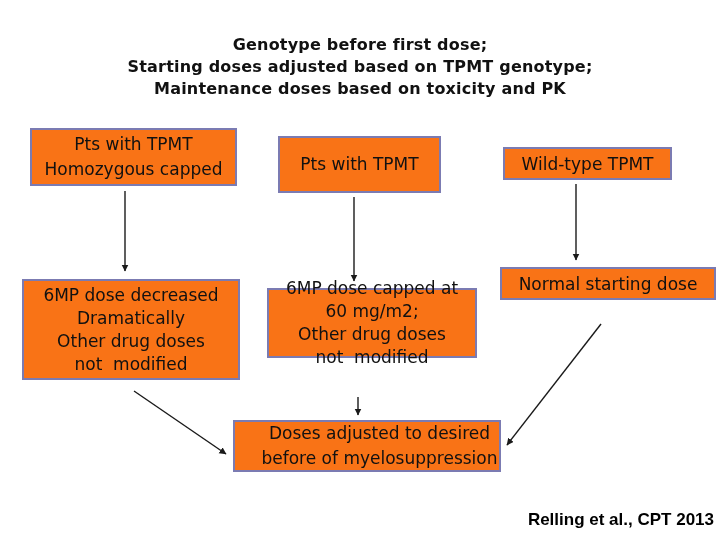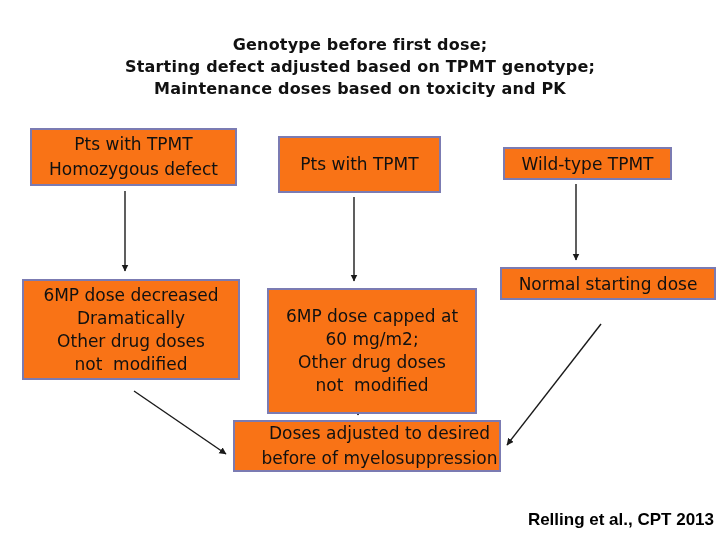--- a/index.html
+++ b/index.html
@@ -37,21 +37,21 @@
     font-size: 17px;
   }
   .box .line { white-space: pre-wrap; }
   .lh25 .line { line-height: 25px; }
   .lh24 .line { line-height: 23px; }
   .lh28 .line { line-height: 28px; }
   #box-homozygous  { left: 30px;  top: 128px; width: 207px; height: 58px; }
   #box-heterozygous{ left: 278px; top: 136px; width: 163px; height: 57px; }
   #box-wildtype    { left: 503px; top: 147px; width: 169px; height: 33px; }
   #box-decreased   { left: 22px;  top: 279px; width: 218px; height: 101px; }
-  #box-capped      { left: 267px; top: 288px; width: 210px; height: 126px; }
+  #box-capped      { left: 267px; top: 288px; width: 210px; height: 70px; }
   #box-normal      { left: 500px; top: 267px; width: 216px; height: 33px; }
   #box-adjusted    { left: 233px; top: 420px; width: 268px; height: 52px; padding-left: 25px; }
   #arrow-layer {
     position: absolute;
     left: 0; top: 0; width: 720px; height: 540px;
     pointer-events: none;
   }
   .citation {
     position: absolute;
     right: 6px; top: 510px;
@@ -61,41 +61,41 @@
     color: #000000;
   }
 </style>
 </head>
 <body>
 
 <div id="slide">
 
   <div class="title">
     <div>Genotype before first dose;</div>
-    <div>Starting defect adjusted based on TPMT genotype;</div>
+    <div>Starting doses adjusted based on TPMT genotype;</div>
     <div>Maintenance doses based on toxicity and PK</div>
   </div>
 
   <svg id="arrow-layer" viewBox="0 0 720 540" xmlns="http://www.w3.org/2000/svg">
     <defs>
       <marker id="ah" markerWidth="9" markerHeight="9" refX="6.5" refY="3.5" orient="auto" markerUnits="userSpaceOnUse">
         <path d="M0,0 L7,3.5 L0,7 Z" fill="#1a1a1a"></path>
       </marker>
     </defs>
     <line x1="125" y1="191" x2="125" y2="271" stroke="#1a1a1a" stroke-width="1.4" marker-end="url(#ah)"></line>
     <line x1="354" y1="197" x2="354" y2="281" stroke="#1a1a1a" stroke-width="1.4" marker-end="url(#ah)"></line>
     <line x1="576" y1="184" x2="576" y2="260" stroke="#1a1a1a" stroke-width="1.4" marker-end="url(#ah)"></line>
     <line x1="134" y1="391" x2="226" y2="454" stroke="#1a1a1a" stroke-width="1.4" marker-end="url(#ah)"></line>
     <line x1="358" y1="397" x2="358" y2="415" stroke="#1a1a1a" stroke-width="1.4" marker-end="url(#ah)"></line>
     <line x1="601" y1="324" x2="507" y2="445" stroke="#1a1a1a" stroke-width="1.4" marker-end="url(#ah)"></line>
   </svg>
 
   <div class="box lh25" id="box-homozygous">
     <div class="line">Pts with TPMT</div>
-    <div class="line">Homozygous defect</div>
+    <div class="line">Homozygous capped</div>
   </div>
 
   <div class="box lh25" id="box-heterozygous">
     <div class="line">Pts with TPMT</div>
   </div>
 
   <div class="box lh28" id="box-wildtype">
     <div class="line">Wild-type TPMT</div>
   </div>
 

